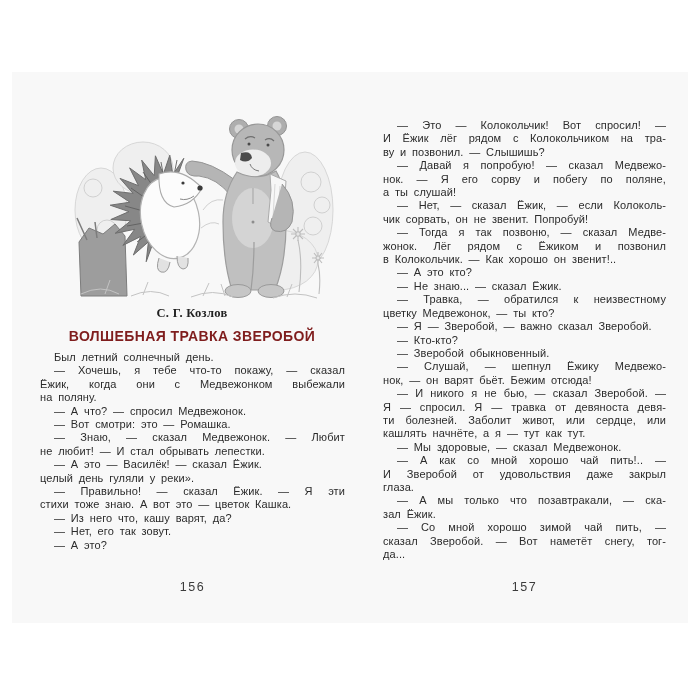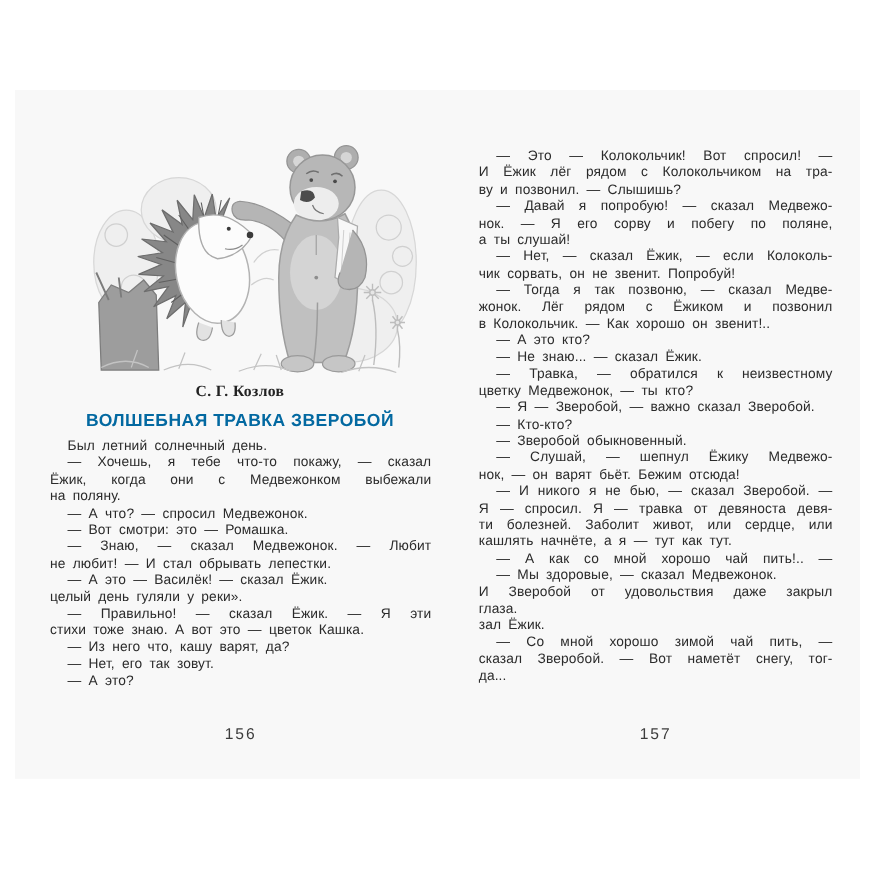--- a/index.html
+++ b/index.html
@@ -22,21 +22,21 @@
 
   .author {
     position:absolute; left:28px; top:234px; width:304px;
     text-align:center;
     font-family:"Liberation Serif", serif;
     font-weight:bold; font-size:12.5px; letter-spacing:.3px; color:#222;
   }
   .title {
     position:absolute; left:18px; top:256px; width:324px;
     text-align:center;
-    font-weight:bold; font-size:14px; letter-spacing:.4px; color:#0369a1;
+    font-weight:bold; font-size:14px; letter-spacing:.4px; color:#7f1d1d;
   }
 
   .body-col { position:absolute; }
   .body-col.lcol { left:28px; top:279px; width:305px; }
   .body-col.rcol { left:33px; top:47px;  width:283px; }
 
   .line {
     font-size:11px; line-height:13.4px;
     word-spacing:2.6px; letter-spacing:.1px;
     text-align:left; color:#2b2b2b;
@@ -178,24 +178,25 @@
         <div class="line">цветку Медвежонок, — ты кто?</div>
         <div class="line ind">— Я — Зверобой, — важно сказал Зверобой.</div>
         <div class="line ind">— Кто-кто?</div>
         <div class="line ind">— Зверобой обыкновенный.</div>
         <div class="line ind just">— Слушай, — шепнул Ёжику Медвежо-</div>
         <div class="line">нок, — он варят бьёт. Бежим отсюда!</div>
         <div class="line ind just">— И никого я не бью, — сказал Зверобой. —</div>
         <div class="line just">Я — спросил. Я — травка от девяноста девя-</div>
         <div class="line just">ти болезней. Заболит живот, или сердце, или</div>
         <div class="line">кашлять начнёте, а я — тут как тут.</div>
+        <div class="line ind">— Мы здоровые, — сказал Медвежонок.</div>
         <div class="line ind just">— А как со мной хорошо чай пить!.. —</div>
-        <div class="line ind">— Мы здоровые, — сказал Медвежонок.</div>
         <div class="line just">И Зверобой от удовольствия даже закрыл</div>
         <div class="line">глаза.</div>
+        <div class="line ind just">— А мы только что позавтракали, — ска-</div>
         <div class="line">зал Ёжик.</div>
         <div class="line ind just">— Со мной хорошо зимой чай пить, —</div>
         <div class="line just">сказал Зверобой. — Вот наметёт снегу, тог-</div>
         <div class="line">да...</div>
       </div>
     <div class="pagenum rnum">157</div>
   </div>
 
 </div>
 

